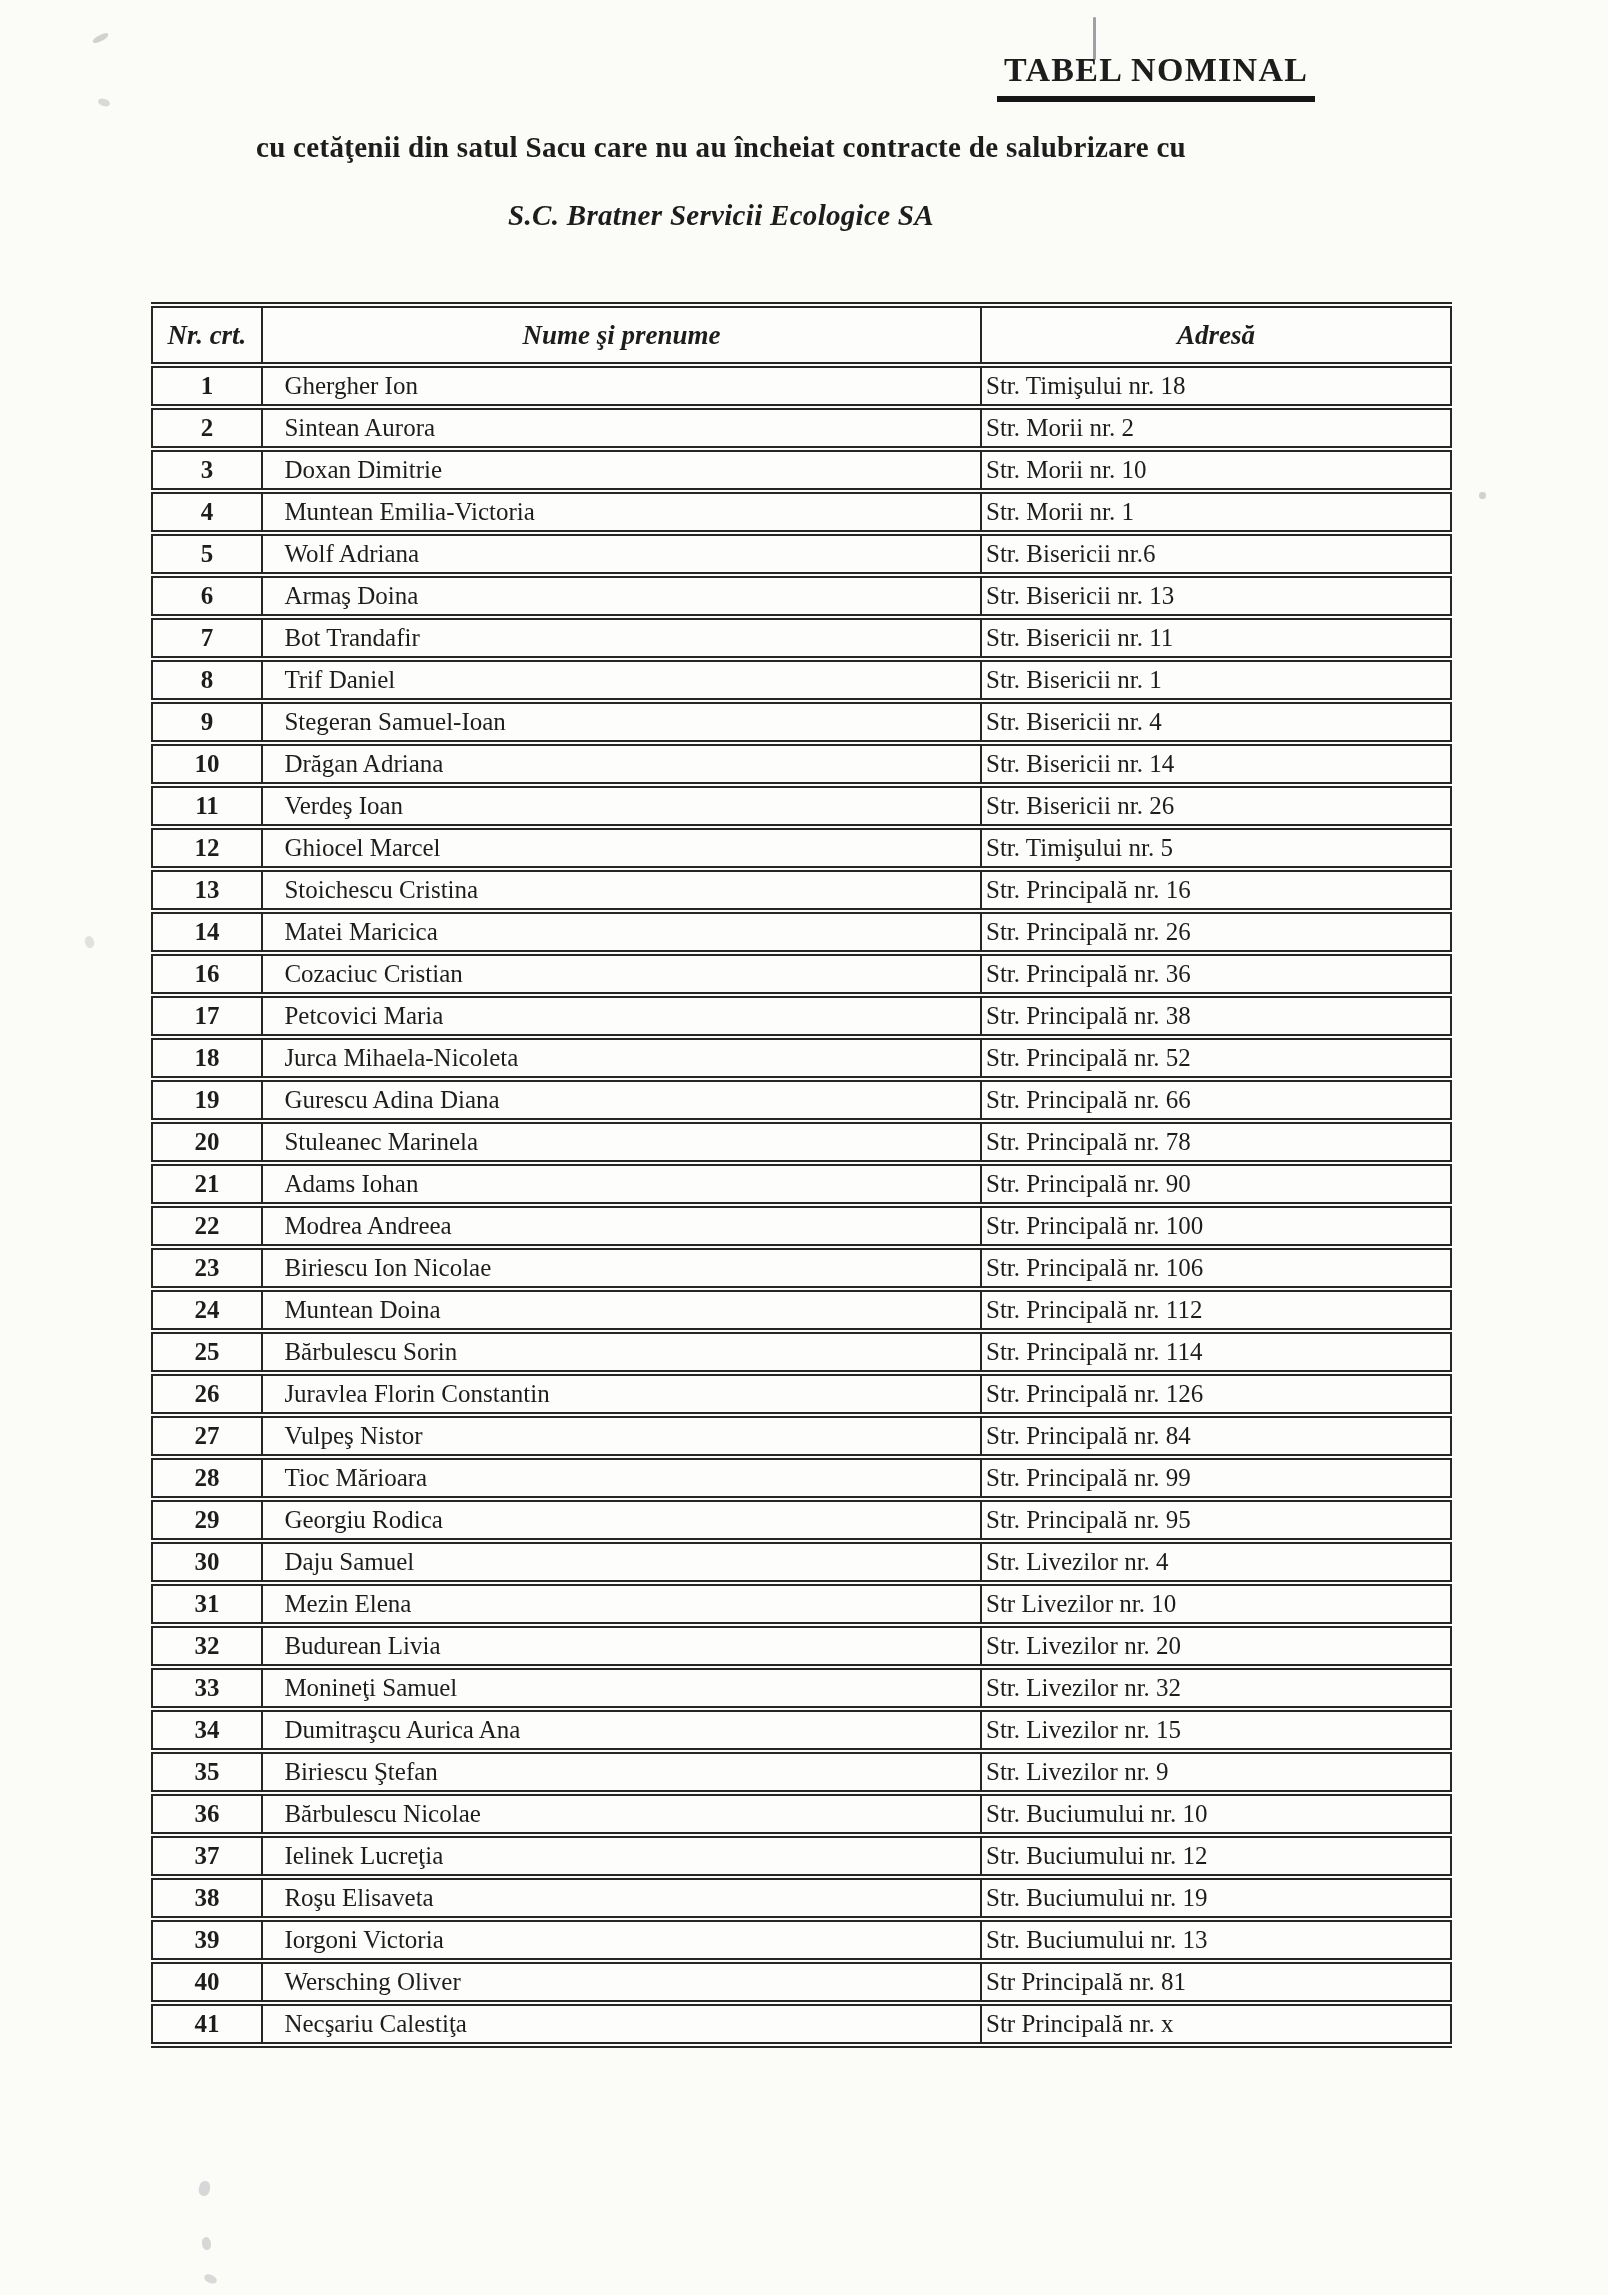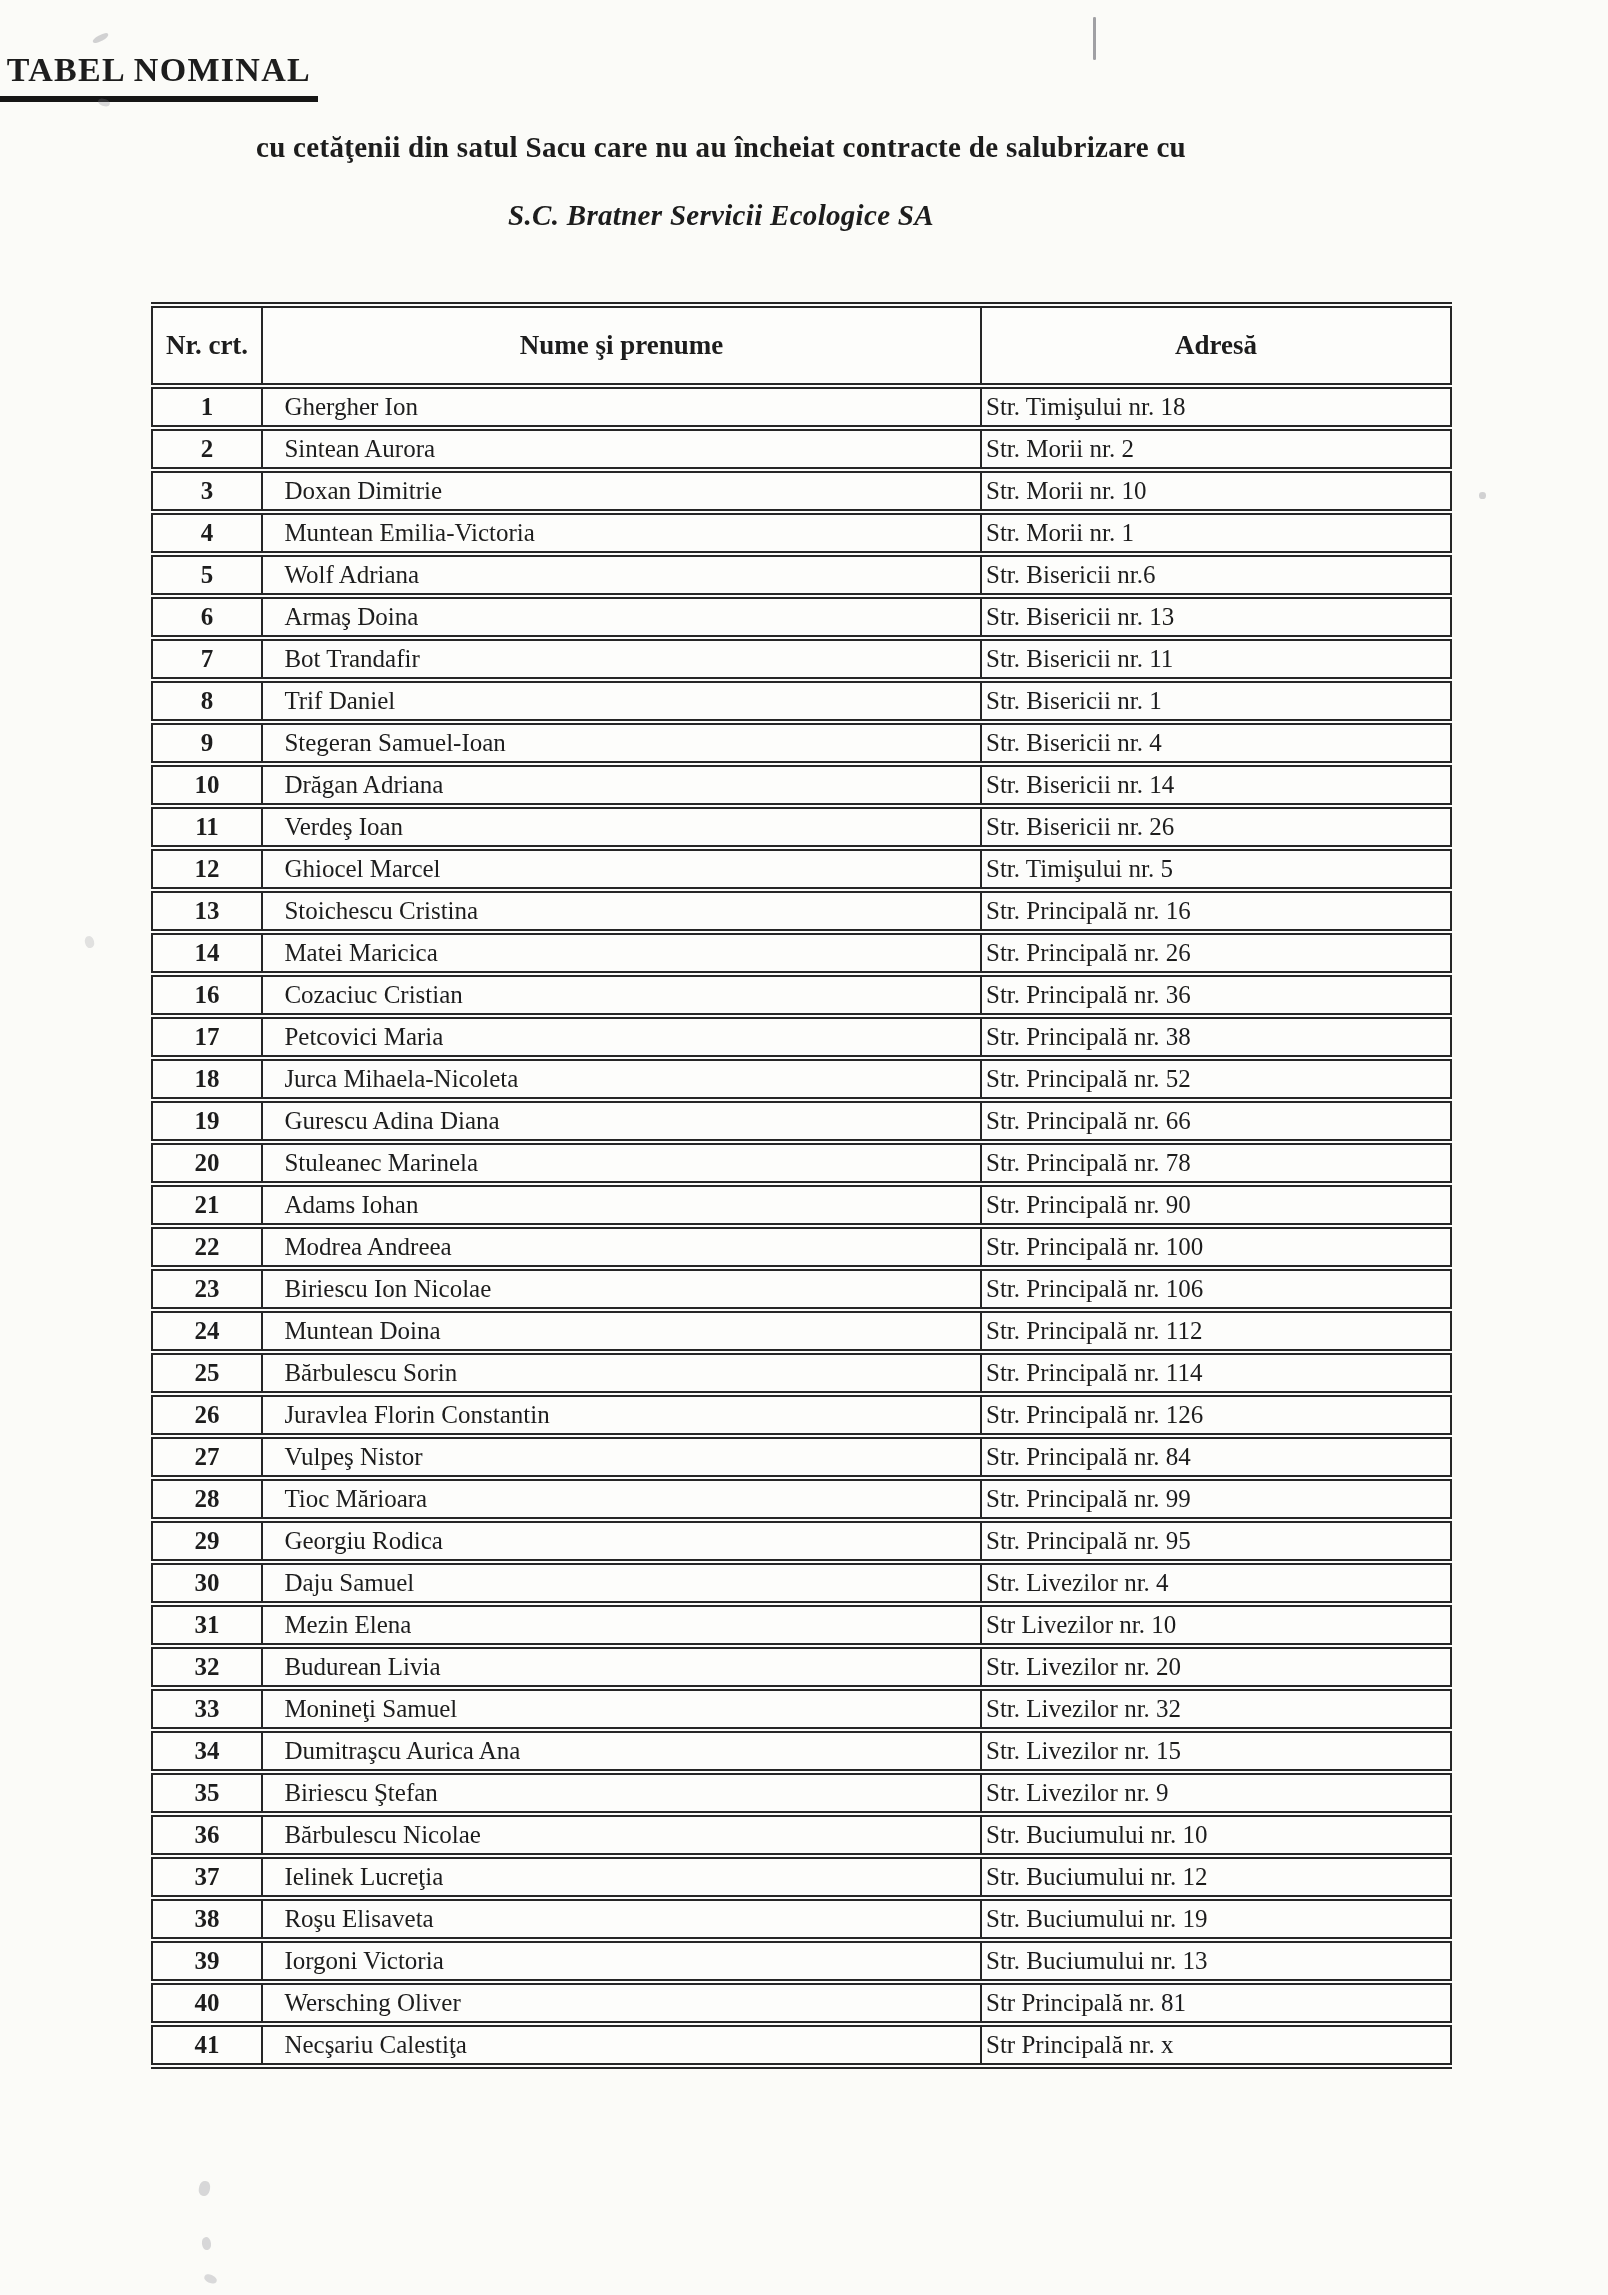--- a/index.html
+++ b/index.html
@@ -18,21 +18,21 @@
   .page {
     position: absolute;
     inset: 0;
   }
   
   .title-wrap {
     position: absolute;
     top: 51px;
     left: 0;
     width: 1315px;
-    text-align: left;
+    text-align: right;
   }
   .doc-title {
     display: inline-block;
     font-size: 34px;
     font-weight: bold;
     letter-spacing: 1.3px;
     padding: 0 6.7px 6.7px 6.7px;
     border-bottom: 6px solid #161616;
   }
   .subtitle {
@@ -64,21 +64,21 @@
   table.nominal th,
   table.nominal td {
     border-left: 2px solid #262626;
     border-right: 2px solid #262626;
     border-top: 6px double #262626;
     border-bottom: 6px double #262626;
     vertical-align: middle;
     overflow: hidden;
     white-space: nowrap;
   }
-  table.nominal thead tr { height: 81px; }
+  table.nominal thead tr { height: 60px; font-style: italic; }
   table.nominal th {
     font-size: 27px;
     font-weight: bold;
     text-align: center;
     line-height: 1.12;
   }
   th.nr { white-space: pre-line; }
 
   table.nominal tbody tr { height: 42px; }
   table.nominal td { font-size: 25px; }

